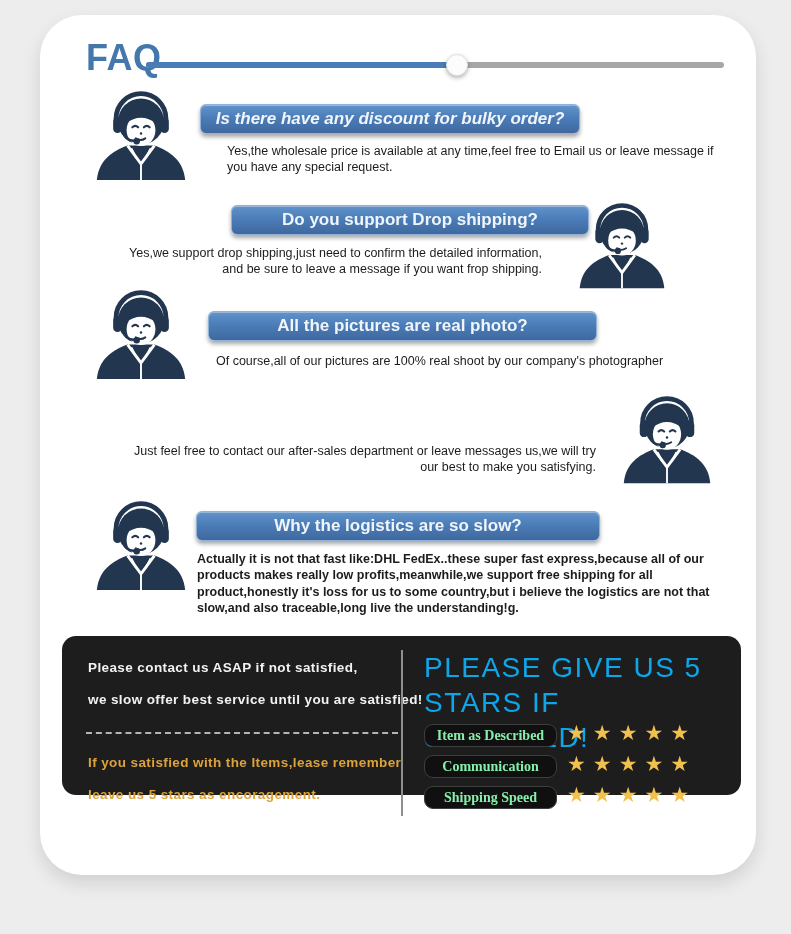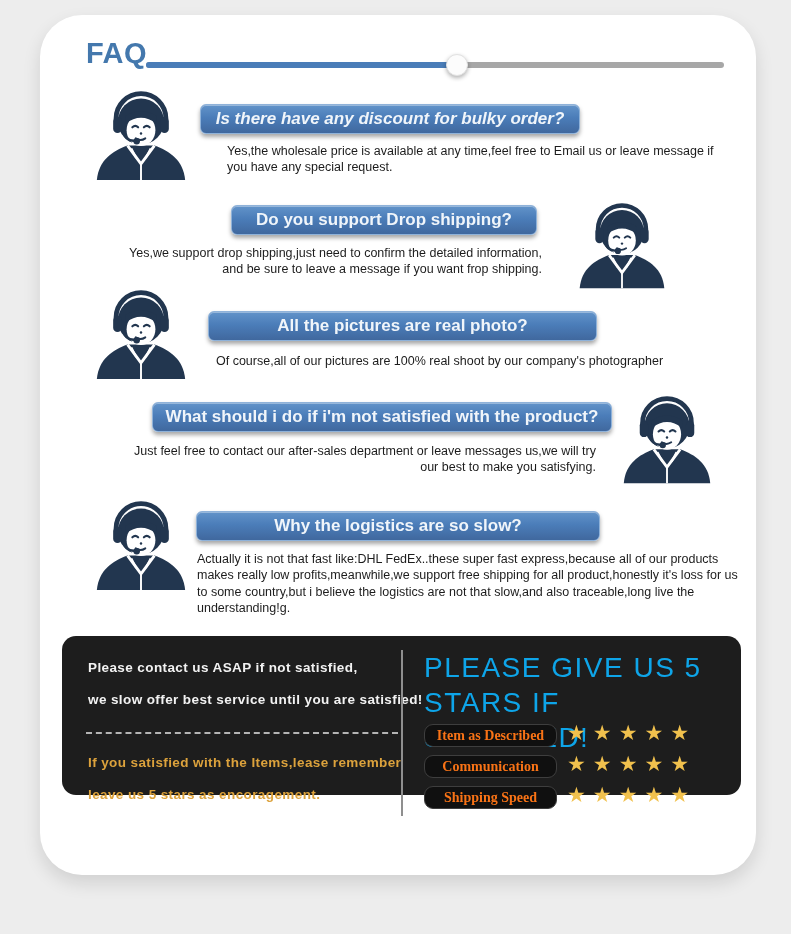--- a/index.html
+++ b/index.html
@@ -10,21 +10,21 @@
     font-family:"Liberation Sans", sans-serif;
   }
   .card {
     position:absolute; left:40px; top:15px; width:716px; height:860px;
     background:#ffffff; border-radius:42px;
     box-shadow:0 8px 18px rgba(0,0,0,0.12);
   }
   
   .faq-title {
     position:absolute; left:46px; top:22px;
-    font-size:29px; font-weight:bold; color:#4478ad; letter-spacing:0.5px;
+    font-size:36px; font-weight:bold; color:#4478ad; letter-spacing:0.5px;
   }
   .slider { position:absolute; left:106px; top:38px; width:578px; height:24px; }
   .slider .track {
     position:absolute; left:0; top:9px; width:578px; height:6px;
     background:#a7a7a7; border-radius:3px;
   }
   .slider .progress {
     position:absolute; left:0; top:9px; width:312px; height:6px;
     background:#4a7db8; border-radius:3px;
   }
@@ -44,32 +44,32 @@
     color:#f0f5fa; font-size:17px; font-weight:bold; text-align:center;
   }
   .answer {
     position:absolute; font-size:12.5px; color:#1c1c1c; line-height:1.3;
   }
   .a-right { text-align:right; }
   
   .av1 { left:53px;  top:72px;  }
   .q1  { left:160px; top:89px;  width:380px;font-style:italic; }
   .a1  { left:168px; top:128px; width:505px;margin-left:19px; }
-  .q2  { left:191px; top:190px; width:306px; }
+  .q2  { left:191px; top:190px; width:358px; }
   .a2  { left:75px;  top:230px; width:427px; }
   .av2 { left:536px; top:184px; width:92px; height:92px; }
   .av3 { left:53px;  top:271px; }
   .q3  { left:168px; top:296px; width:389px; }
   .a3  { left:170px; top:338px; width:490px;margin-left:6px; }
   .q4  { left:112px; top:387px; width:460px; }
   .a4  { left:88px; top:428px; width:468px; }
   .av4 { left:580px; top:377px; width:94px; height:94px; }
   .av5 { left:53px;  top:482px; }
   .q5  { left:156px; top:496px; width:404px; }
-  .a5  { left:157px; top:536px; width:548px; }
+  .a5  { left:157px; top:536px; width:548px;font-weight:bold; }
   
   .footer {
     position:absolute; left:22px; top:621px; width:679px; height:159px;
     background:#1d1d1d; border-radius:14px;
   }
   .f-white {
     position:absolute; left:26px; color:#f2f2f2;
     font-size:13.5px; font-weight:bold; letter-spacing:0.4px;
   }
   .f-orange {
@@ -89,21 +89,21 @@
   .f-title {
     position:absolute; left:362px; top:14px; width:310px;
     color:#0ea5e9; font-size:28px; line-height:35px; letter-spacing:1.5px;
     font-weight:normal;
   }
   .rating-row { position:absolute; left:362px; width:300px; height:24px; }
   .rr1 { top:88px; } .rr2 { top:119px; } .rr3 { top:150px; }
   .rating-label {
     position:absolute; left:0; top:0; width:133px; height:23px;
     background:#101010; border:1px solid #3e3e3e; border-radius:9px;
-    color:#f97316; font-family:"Liberation Serif", serif;
+    color:#86efac; font-family:"Liberation Serif", serif;
     font-size:14px; font-weight:bold; text-align:center; line-height:22px;
   }
   .stars {
     position:absolute; left:143px; top:-3px;
     color:#f1c14d; font-size:21px; letter-spacing:7px; white-space:nowrap;
   }
 </style>
 </head>
 <body>
 
@@ -173,21 +173,20 @@
   <rect x="70" y="31" width="9" height="17" rx="4.5" fill="#22364f"></rect>
   <path d="M41 42 q3 -3 6 0 M53 42 q3 -3 6 0" stroke="#22364f" stroke-width="2.2" fill="none" stroke-linecap="round"></path>
   <circle cx="50" cy="48.5" r="1.3" fill="#22364f"></circle>
   <path d="M44.5 53.5 q5 3.5 10 0" stroke="#22364f" stroke-width="2" fill="none" stroke-linecap="round"></path>
   <path d="M31 46 q3 11 13 10" stroke="#22364f" stroke-width="2.6" fill="none" stroke-linecap="round"></path>
   <circle cx="45.5" cy="56.5" r="3.4" fill="#22364f"></circle>
 </svg></span>
     <div class="qbtn q3">All the pictures are real photo?</div>
     <div class="answer a3">Of course,all of our pictures are 100% real shoot by our company's photographer</div>
 
-    <div class="qbtn q4">What should i do if i'm not satisfied with the product?</div>
     <div class="answer a4 a-right">Just feel free to contact our after-sales department or leave messages us,we will try our best to make you satisfying.</div>
     <span class="avatar av4">
 <svg viewBox="0 0 100 100" xmlns="http://www.w3.org/2000/svg">
   <path d="M4 97 C6 76 20 67 36 61 L64 61 C80 67 94 76 96 97 Z" fill="#22364f"></path>
   <path d="M36 61 L50 80 L64 61" stroke="#ffffff" stroke-width="3" fill="none"></path>
   <path d="M50 80 L50 97" stroke="#ffffff" stroke-width="2"></path>
   <path d="M40 64 L45 74 M60 64 L55 74" stroke="#ffffff" stroke-width="2" fill="none"></path>
   <circle cx="50" cy="36" r="24" fill="#22364f"></circle>
   <ellipse cx="50" cy="45" rx="15" ry="16.5" fill="#ffffff"></ellipse>
   <path d="M34 38 Q50 26 66 38 L66 30 Q50 20 34 30 Z" fill="#22364f"></path>

